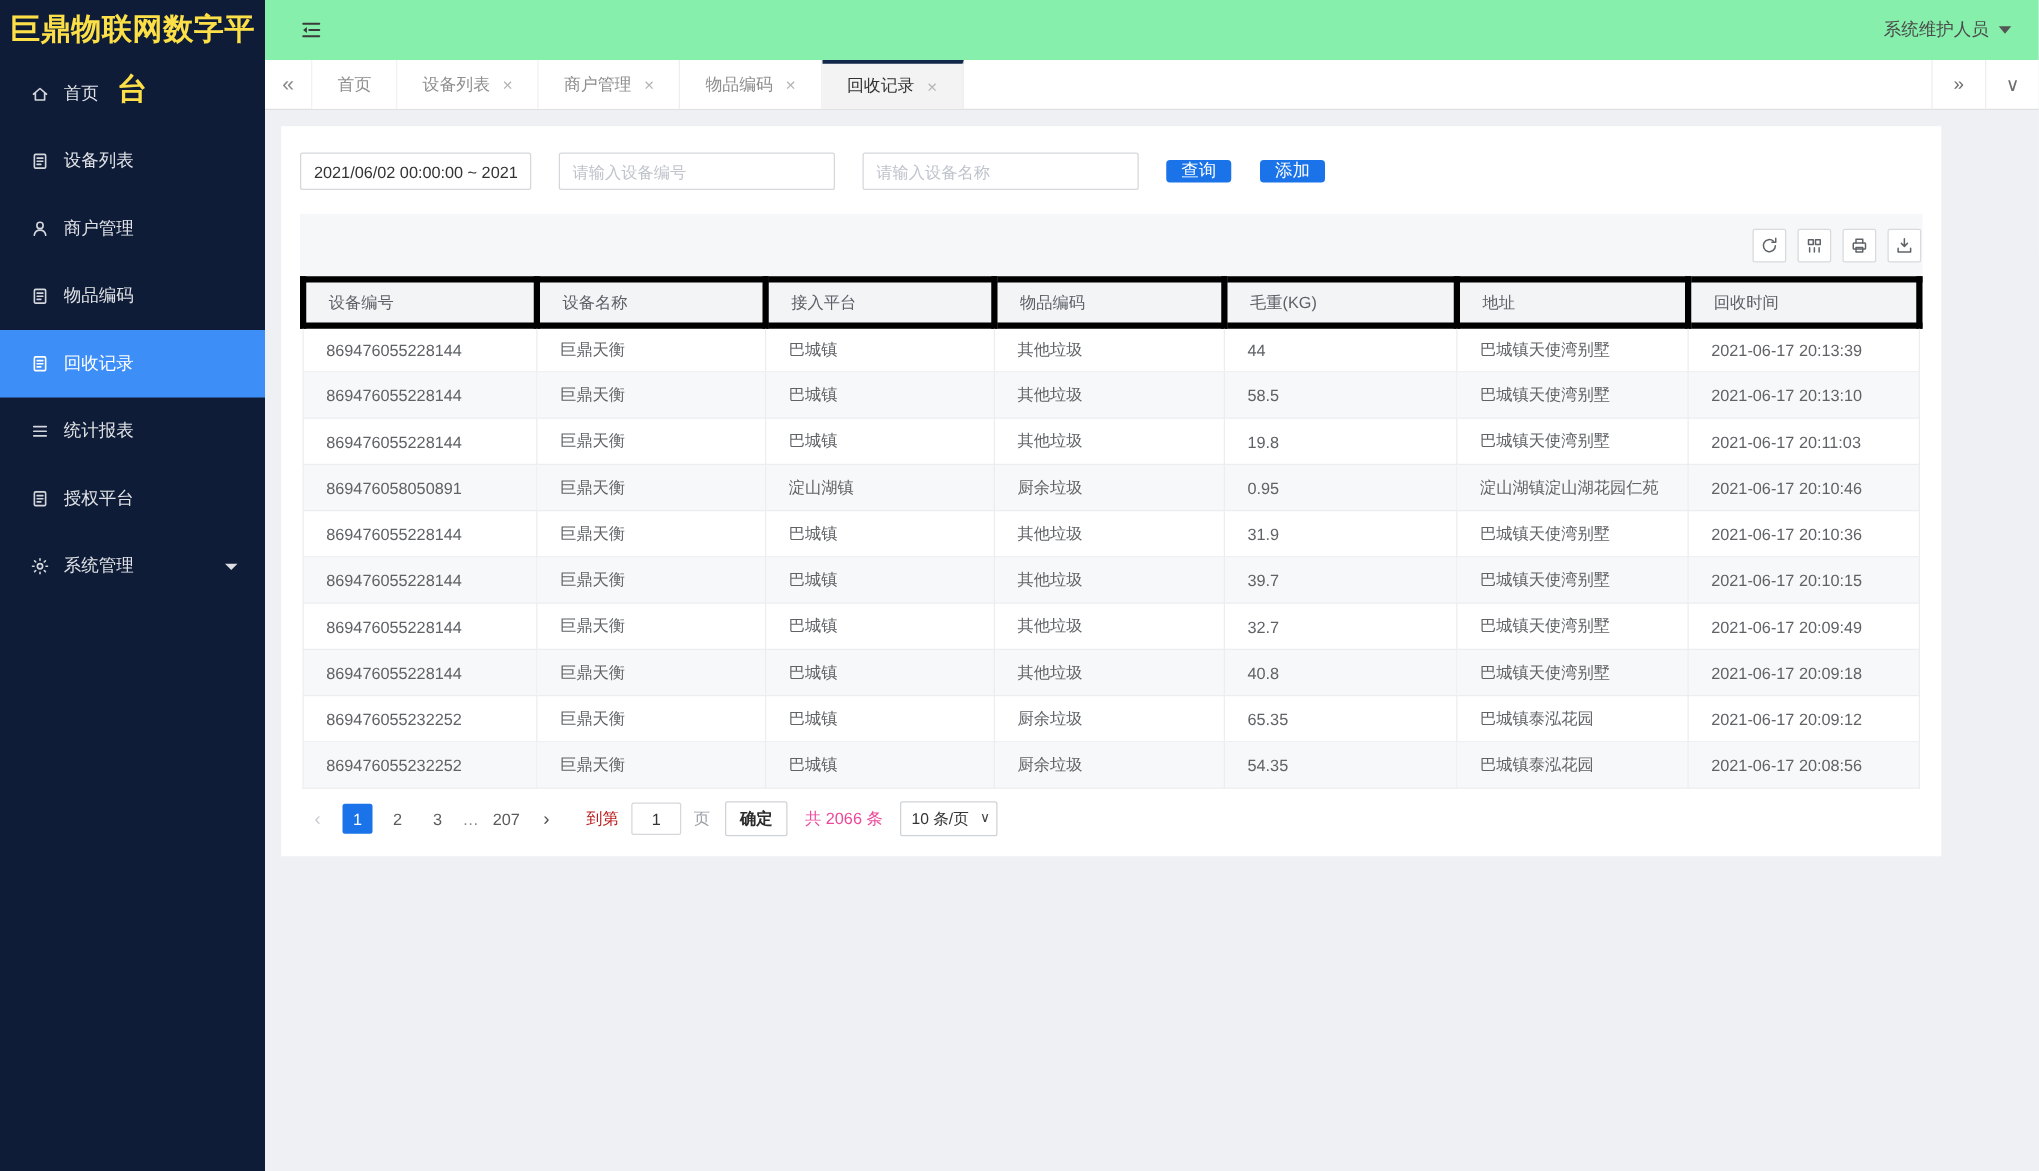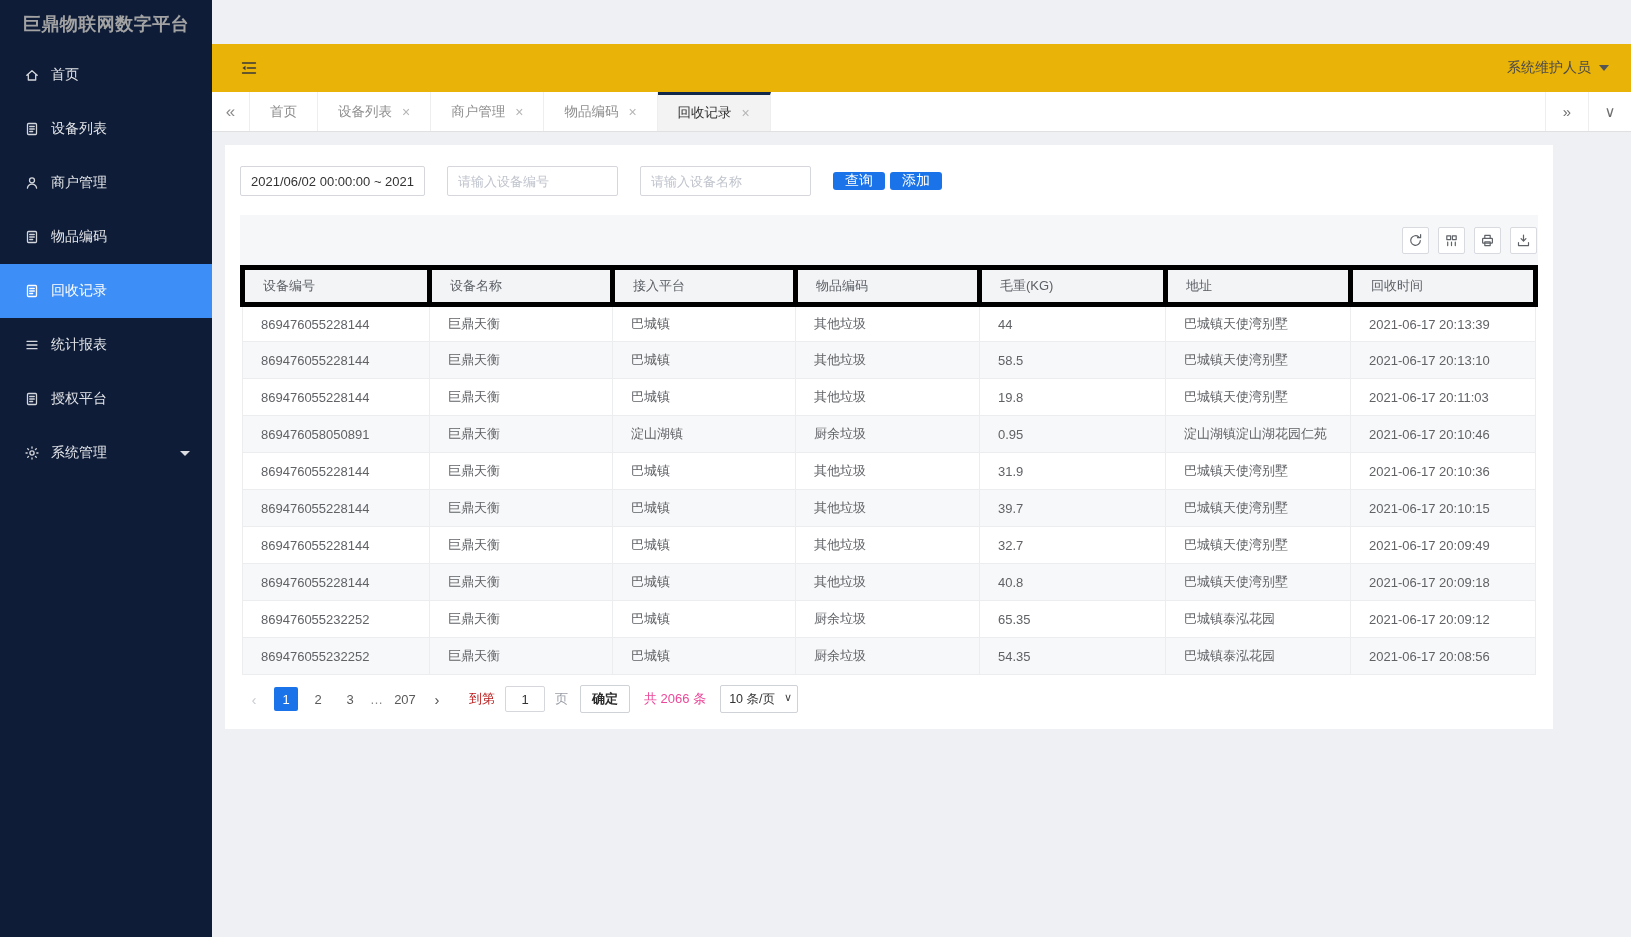--- a/index.html
+++ b/index.html
@@ -3,32 +3,32 @@
 <meta charset="utf-8">
 <style>
   * { box-sizing: border-box; margin: 0; padding: 0; }
   html, body { width: 1631px; height: 937px; overflow: hidden; }
   body { font-family: "Liberation Sans", "DejaVu Sans", sans-serif; font-size: 13px; color: #333; background: #eef0f3; }
 
   .app { display: flex; width: 100%; height: 100%; }
 
   
   .sidebar { width: 212px; flex-shrink: 0; background: #0e1c38; height: 100%; }
-  .logo { height: 48px; line-height: 48px; text-align: center; color: #a3a3a3; font-size: 18px; font-weight: bold; letter-spacing: 0.5px; }
+  .logo { height: 48px; line-height: 48px; text-align: center; color: #fde047; font-size: 24px; font-weight: bold; letter-spacing: 0.5px; }
   .nav-item { height: 54px; display: flex; align-items: center; padding: 0 22px 0 24px; color: rgba(255,255,255,0.88); font-size: 14px; cursor: pointer; position: relative; }
   .nav-item .nv-icon { width: 16px; height: 16px; margin-right: 11px; display: flex; align-items: center; }
   .nav-item svg { stroke: rgba(255,255,255,0.82); fill: none; stroke-width: 1.3; stroke-linecap: round; stroke-linejoin: round; }
   .nav-item.active { background: #3e8ef7; color: #fff; }
   .nav-item.active svg { stroke: #fff; }
   .nav-caret { margin-left: auto; width: 0; height: 0; border-left: 5px solid transparent; border-right: 5px solid transparent; border-top: 5px solid rgba(255,255,255,0.85); }
 
   
   .main { flex: 1; min-width: 0; display: flex; flex-direction: column; background: #eef0f3; }
 
-  .topbar { height: 48px; background: #eab308; display: flex; align-items: center; justify-content: space-between; padding: 0 22px 0 28px; margin-top: 44px; }
+  .topbar { height: 48px; background: #86efac; display: flex; align-items: center; justify-content: space-between; padding: 0 22px 0 28px; }
   .fold-btn { width: 18px; height: 18px; display: flex; align-items: center; cursor: pointer; }
   .fold-btn svg { stroke: #3a3a3a; stroke-width: 1.4; fill: #3a3a3a; stroke-linecap: round; }
   .user-box { display: flex; align-items: center; gap: 8px; font-size: 14px; color: #4a4a4a; cursor: pointer; }
   .user-caret { width: 0; height: 0; border-left: 5px solid transparent; border-right: 5px solid transparent; border-top: 6px solid #555; }
 
   
   .tabbar { height: 40px; background: #fff; border-bottom: 1px solid #e0e0e0; display: flex; align-items: stretch; }
   .tab-scroll { width: 38px; display: flex; align-items: center; justify-content: center; color: #8a8a8a; font-size: 17px; border-right: 1px solid #eee; cursor: pointer; }
   .tab { display: flex; align-items: center; gap: 10px; padding: 0 20px; font-size: 13.5px; color: #8e8e8e; border-right: 1px solid #eee; cursor: pointer; position: relative; background: #fff; }
   .tab .tab-close { color: #b5b5b5; font-size: 14px; line-height: 1; cursor: pointer; }
@@ -37,23 +37,23 @@
   .tabbar-ctl { width: 43px; display: flex; align-items: center; justify-content: center; border-left: 1px solid #eee; color: #6f6f6f; font-size: 15px; cursor: pointer; }
 
   
   .content { flex: 1; padding: 13px 0 0 13px; }
   .card { width: 1328px; background: #fff; padding-bottom: 6px; }
 
   .filters { display: flex; align-items: center; padding: 21px 15px 19px 15px; }
   .inp { height: 30px; border: 1px solid #d5d7dc; border-radius: 2px; padding: 0 10px; font-size: 13px; color: #333; outline: none; font-family: inherit; }
   .inp::placeholder { color: #bfc3cc; }
   .inp-date { width: 185px; }
-  .inp-dev { width: 171px; margin-left: 22px; }
+  .inp-dev { width: 221px; margin-left: 22px; }
   .btn-blue { height: 18px; padding: 0 12px; margin-left: 22px; background: #1a73e8; border: none; border-radius: 3px; color: #fff; font-size: 14px; cursor: pointer; font-family: inherit; }
-  .btn-blue + .btn-blue { margin-left: 5px; }
+  .btn-blue + .btn-blue { margin-left: 23px; }
 
   .table-zone { margin: 0 15px; }
   .table-toolbar { height: 50px; background: #f6f7f9; display: flex; align-items: center; justify-content: flex-end; gap: 9px; padding-right: 1px; }
   .tool-btn { width: 27px; height: 27px; background: #fff; border: 1px solid #d8dadf; border-radius: 2px; display: flex; align-items: center; justify-content: center; cursor: pointer; }
   .tool-btn svg { stroke: #5f6368; fill: none; stroke-width: 1.2; stroke-linecap: round; stroke-linejoin: round; }
 
   table.grid { width: 100%; border-collapse: collapse; table-layout: fixed; }
   table.grid th { background: #f3f4f6; height: 37px; text-align: left; padding: 0 18px; font-weight: 400; font-size: 13px; color: #5c6066; border: 5px solid #000000; }
   table.grid td { height: 37px; padding: 0 18px; font-size: 13px; color: #606266; border: 1px solid #ebedef; white-space: nowrap; overflow: hidden; }
   table.grid tbody tr:nth-child(even) td { background: #f7f8f9; }

